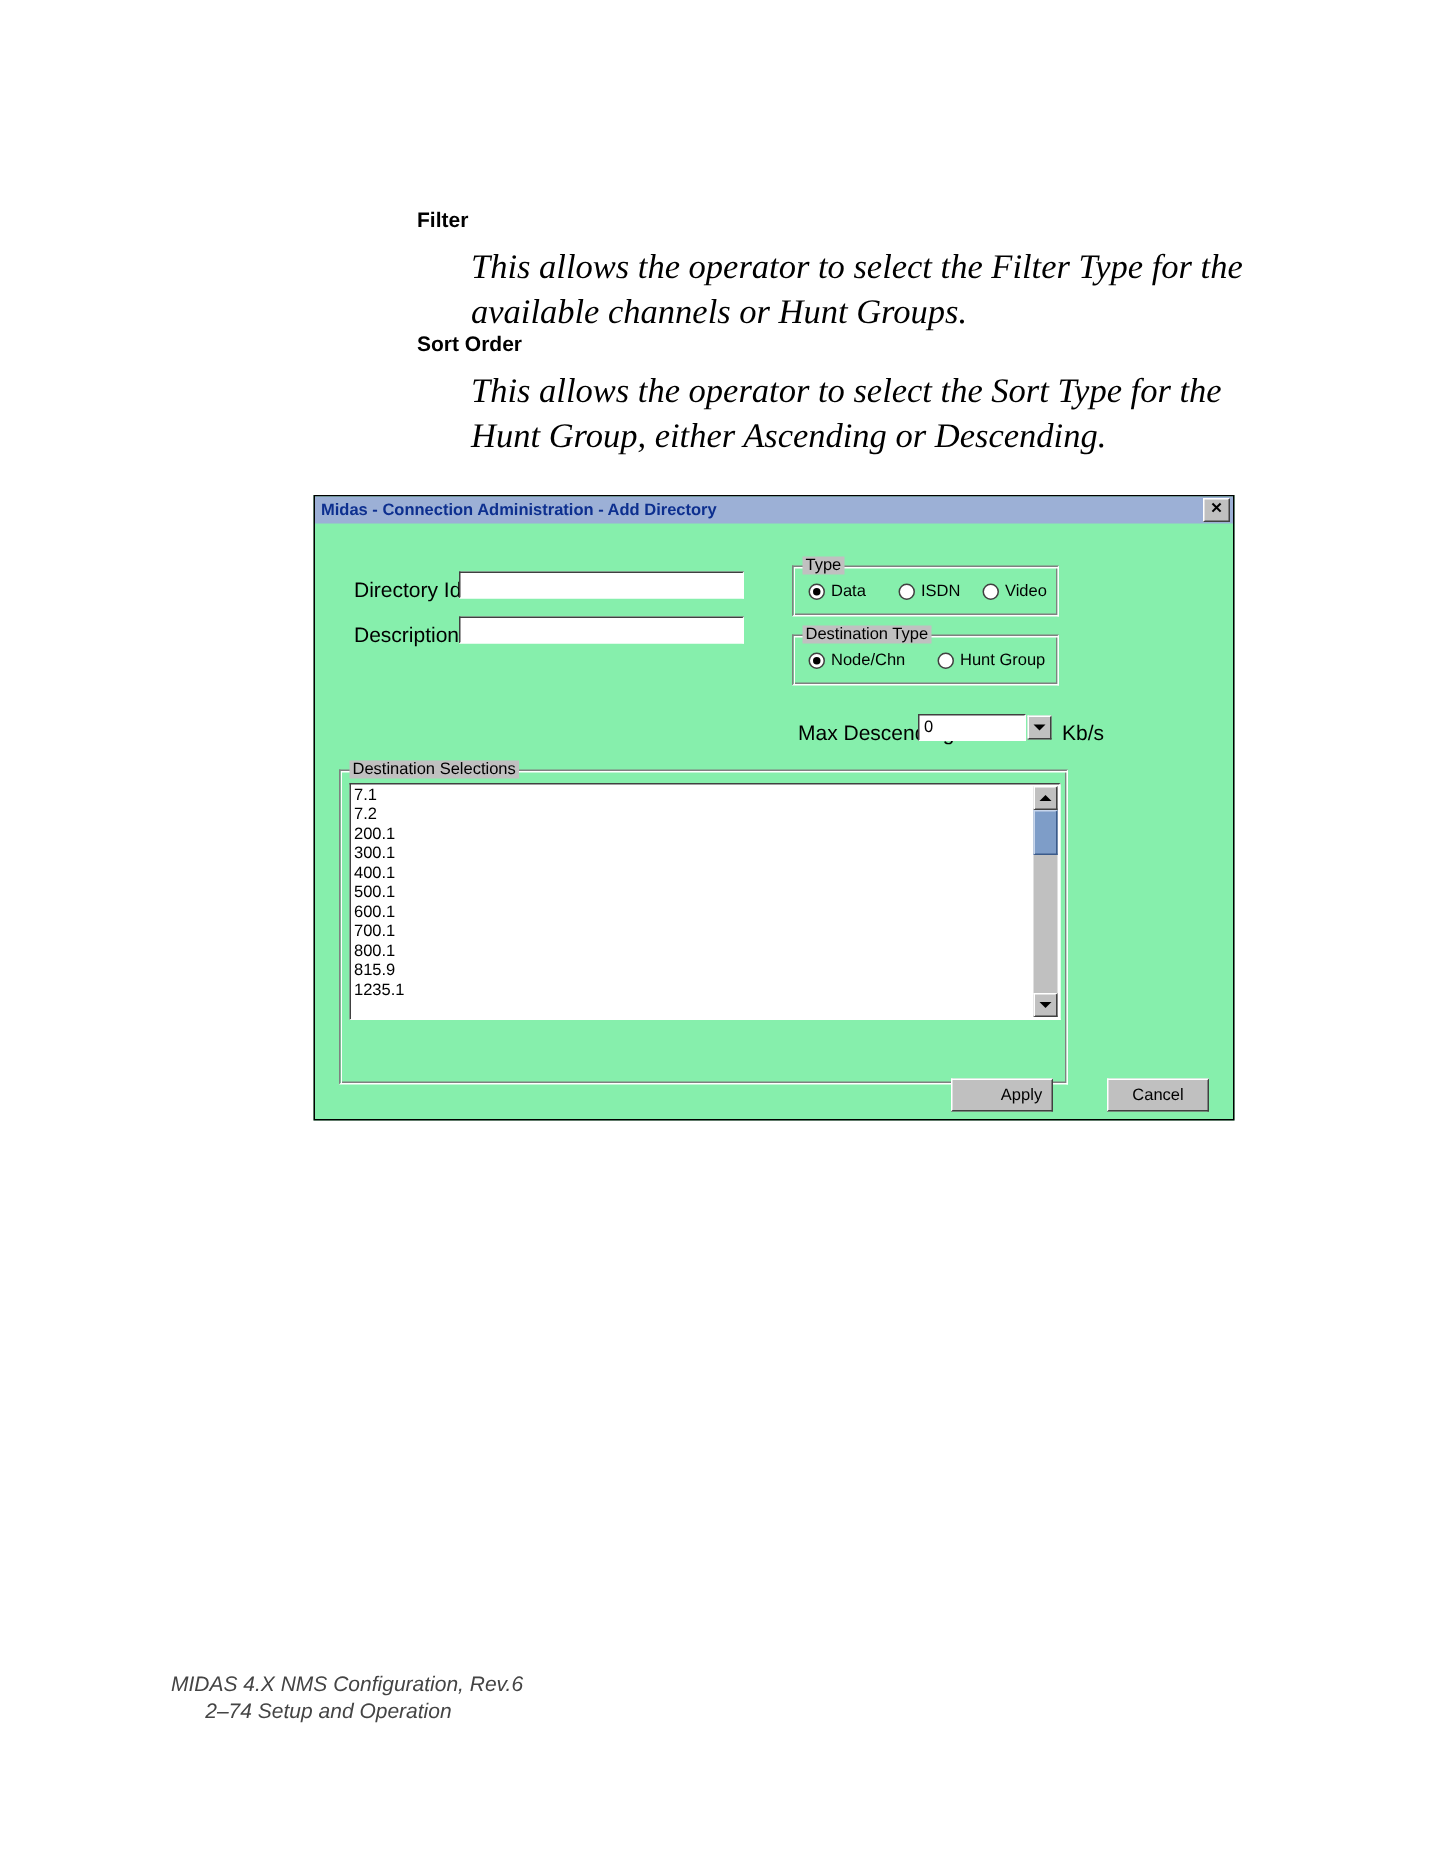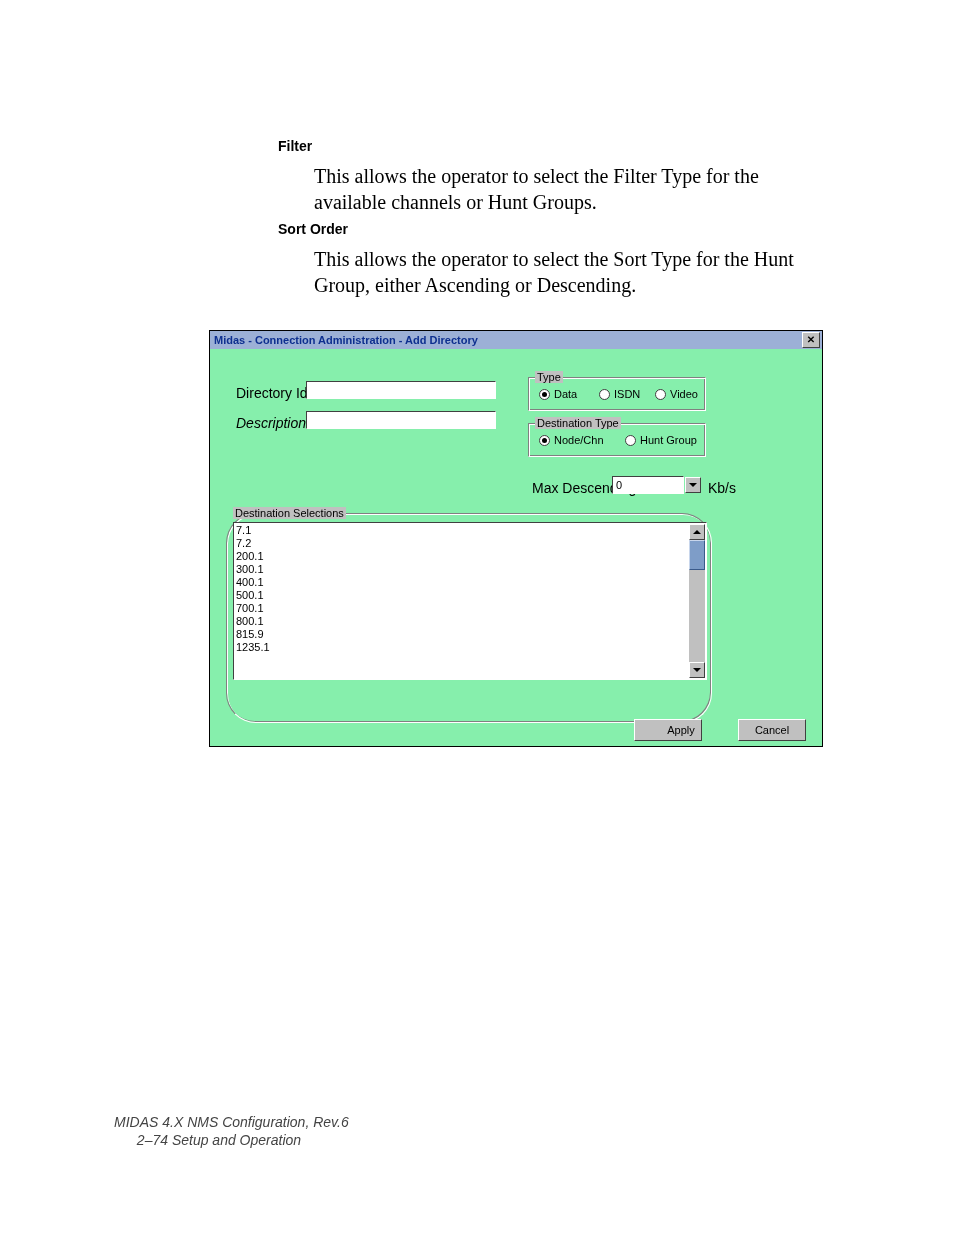--- a/index.html
+++ b/index.html
@@ -20,22 +20,23 @@
     position: absolute;
     left: 278px;
     font-family: Arial, Helvetica, sans-serif;
     font-weight: bold;
     font-size: 14px;
   }
   .body-text {
     position: absolute;
     left: 314px;
     width: 520px;
-    font-size: 20px;
+    font-size: 23px;
     line-height: 1.3;
+    font-style: italic;
   }
 
   
   .dialog {
     position: absolute;
     left: 209px;
     top: 330px;
     width: 614px;
     height: 417px;
     background: #86efac;
@@ -267,21 +268,21 @@
       <span class="titlebar-text">Midas - Connection Administration - Add Directory</span>
       <span class="close-btn">
         <span>✕</span>
       </span>
     </div>
     <div class="dlg-body">
 
       <div class="dlabel" style="left:26px; top:36px;">Directory Id</div>
       <input class="sunken-input" style="left: 96px; top: 32px; width: 190px;" value="">
 
-      <div class="dlabel" style="left:26px; top:66px;font-style:italic;">Description</div>
+      <div class="dlabel" style="left:26px; top:66px;">Description</div>
       <input class="sunken-input" style="left: 96px; top: 62px; width: 190px;" value="">
 
       <div class="groupbox" style="left:318px; top:28px; width:178px; height:34px;">
         <div class="group-legend">Type</div>
         <div class="radio-row" style="left:10px; top:10px;">
           <span class="radio checked"></span>
           <span class="rlabel">Data</span>
         </div>
         <div class="radio-row" style="left:70px; top:10px;">
           <span class="radio"></span>
@@ -305,31 +306,32 @@
         </div>
       </div>
 
       <div class="dlabel" style="left:322px; top:131px;">Max Descending</div>
       <input class="sunken-input" style="left: 402px; top: 127px; width: 72px;" value="0">
       <div class="combo-btn" style="left:475px; top:128px;">
         <span class="tri-down"></span>
       </div>
       <div class="dlabel" style="left:498px; top:131px;">Kb/s</div>
 
-      <div class="groupbox" style="left:16px; top:164px; width:486px; height:210px;border-radius:30px;">
+      <div class="groupbox" style="left:16px; top:164px; width:486px; height:210px;">
         <div class="group-legend">Destination Selections</div>
 
         <div class="listbox" style="left:6px; top:8px; width:474px; height:158px;">
           <div id="dest-list-rows">
               <div class="li">7.1</div>
               <div class="li">7.2</div>
               <div class="li">200.1</div>
               <div class="li">300.1</div>
               <div class="li">400.1</div>
               <div class="li">500.1</div>
+              <div class="li">600.1</div>
               <div class="li">700.1</div>
               <div class="li">800.1</div>
               <div class="li">815.9</div>
               <div class="li">1235.1</div>
             </div>
           <div class="vscroll">
             <div class="sbtn" style="top:0;">
                 <span class="tri-up"></span>
               </div>
             <div class="thumb" style="top:16px; height:30px;"></div>

